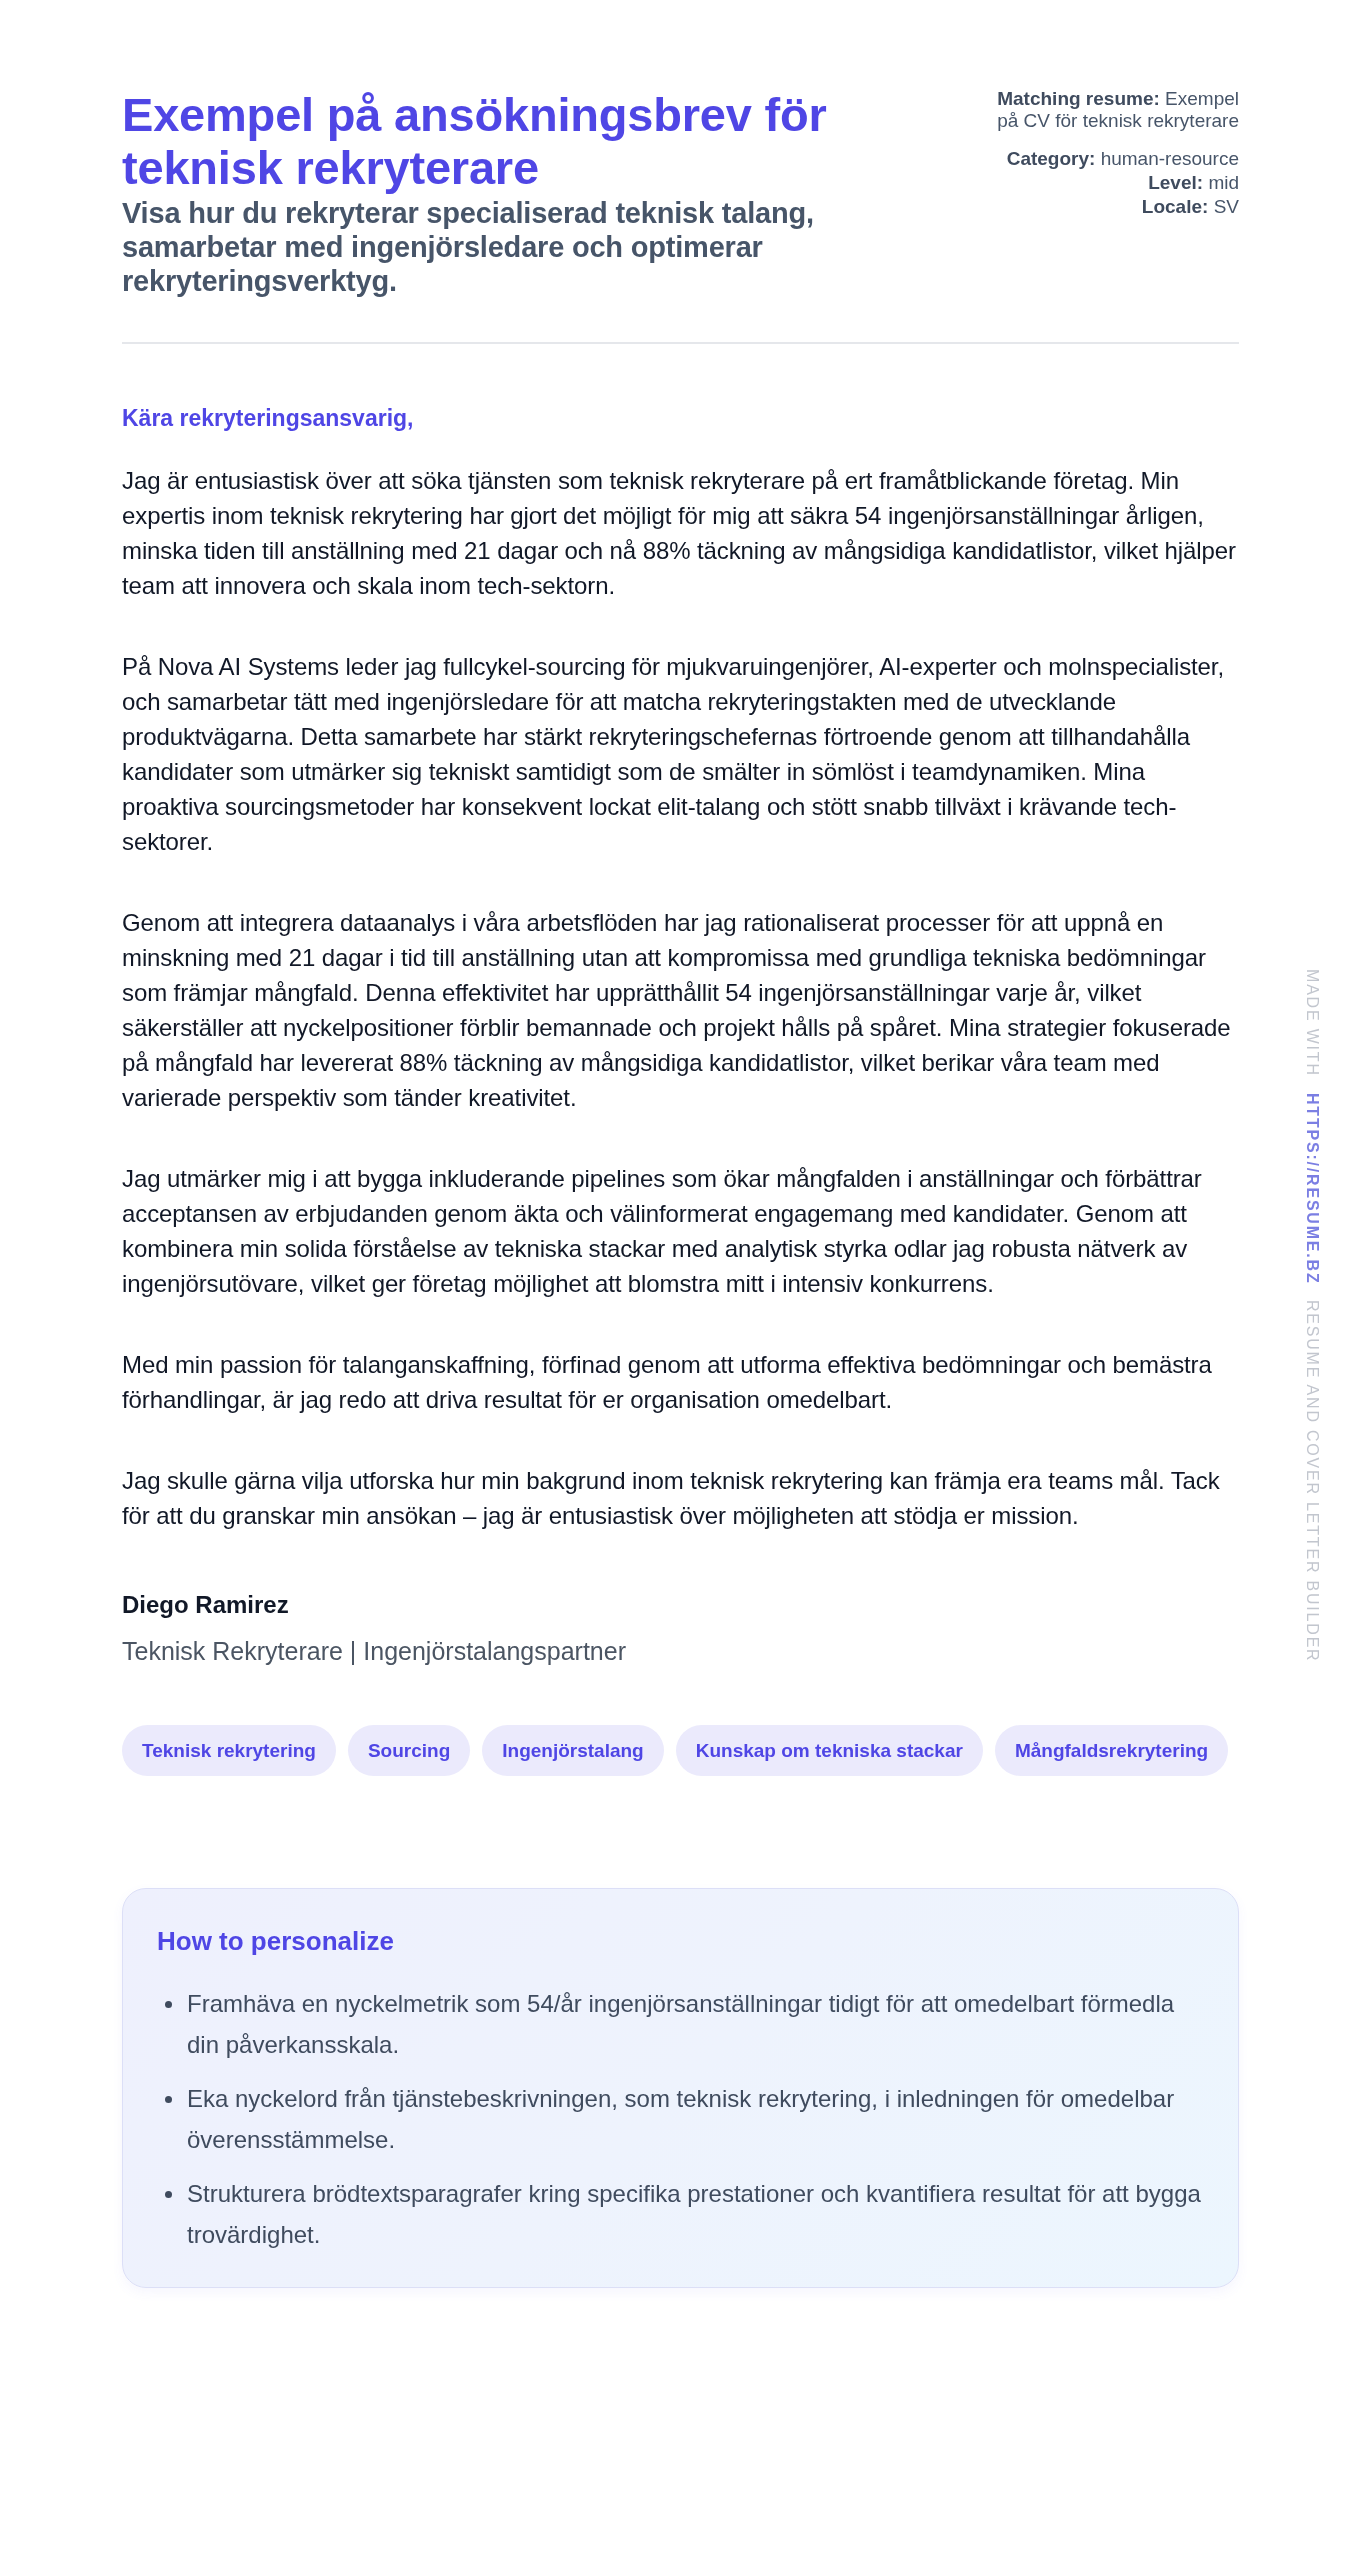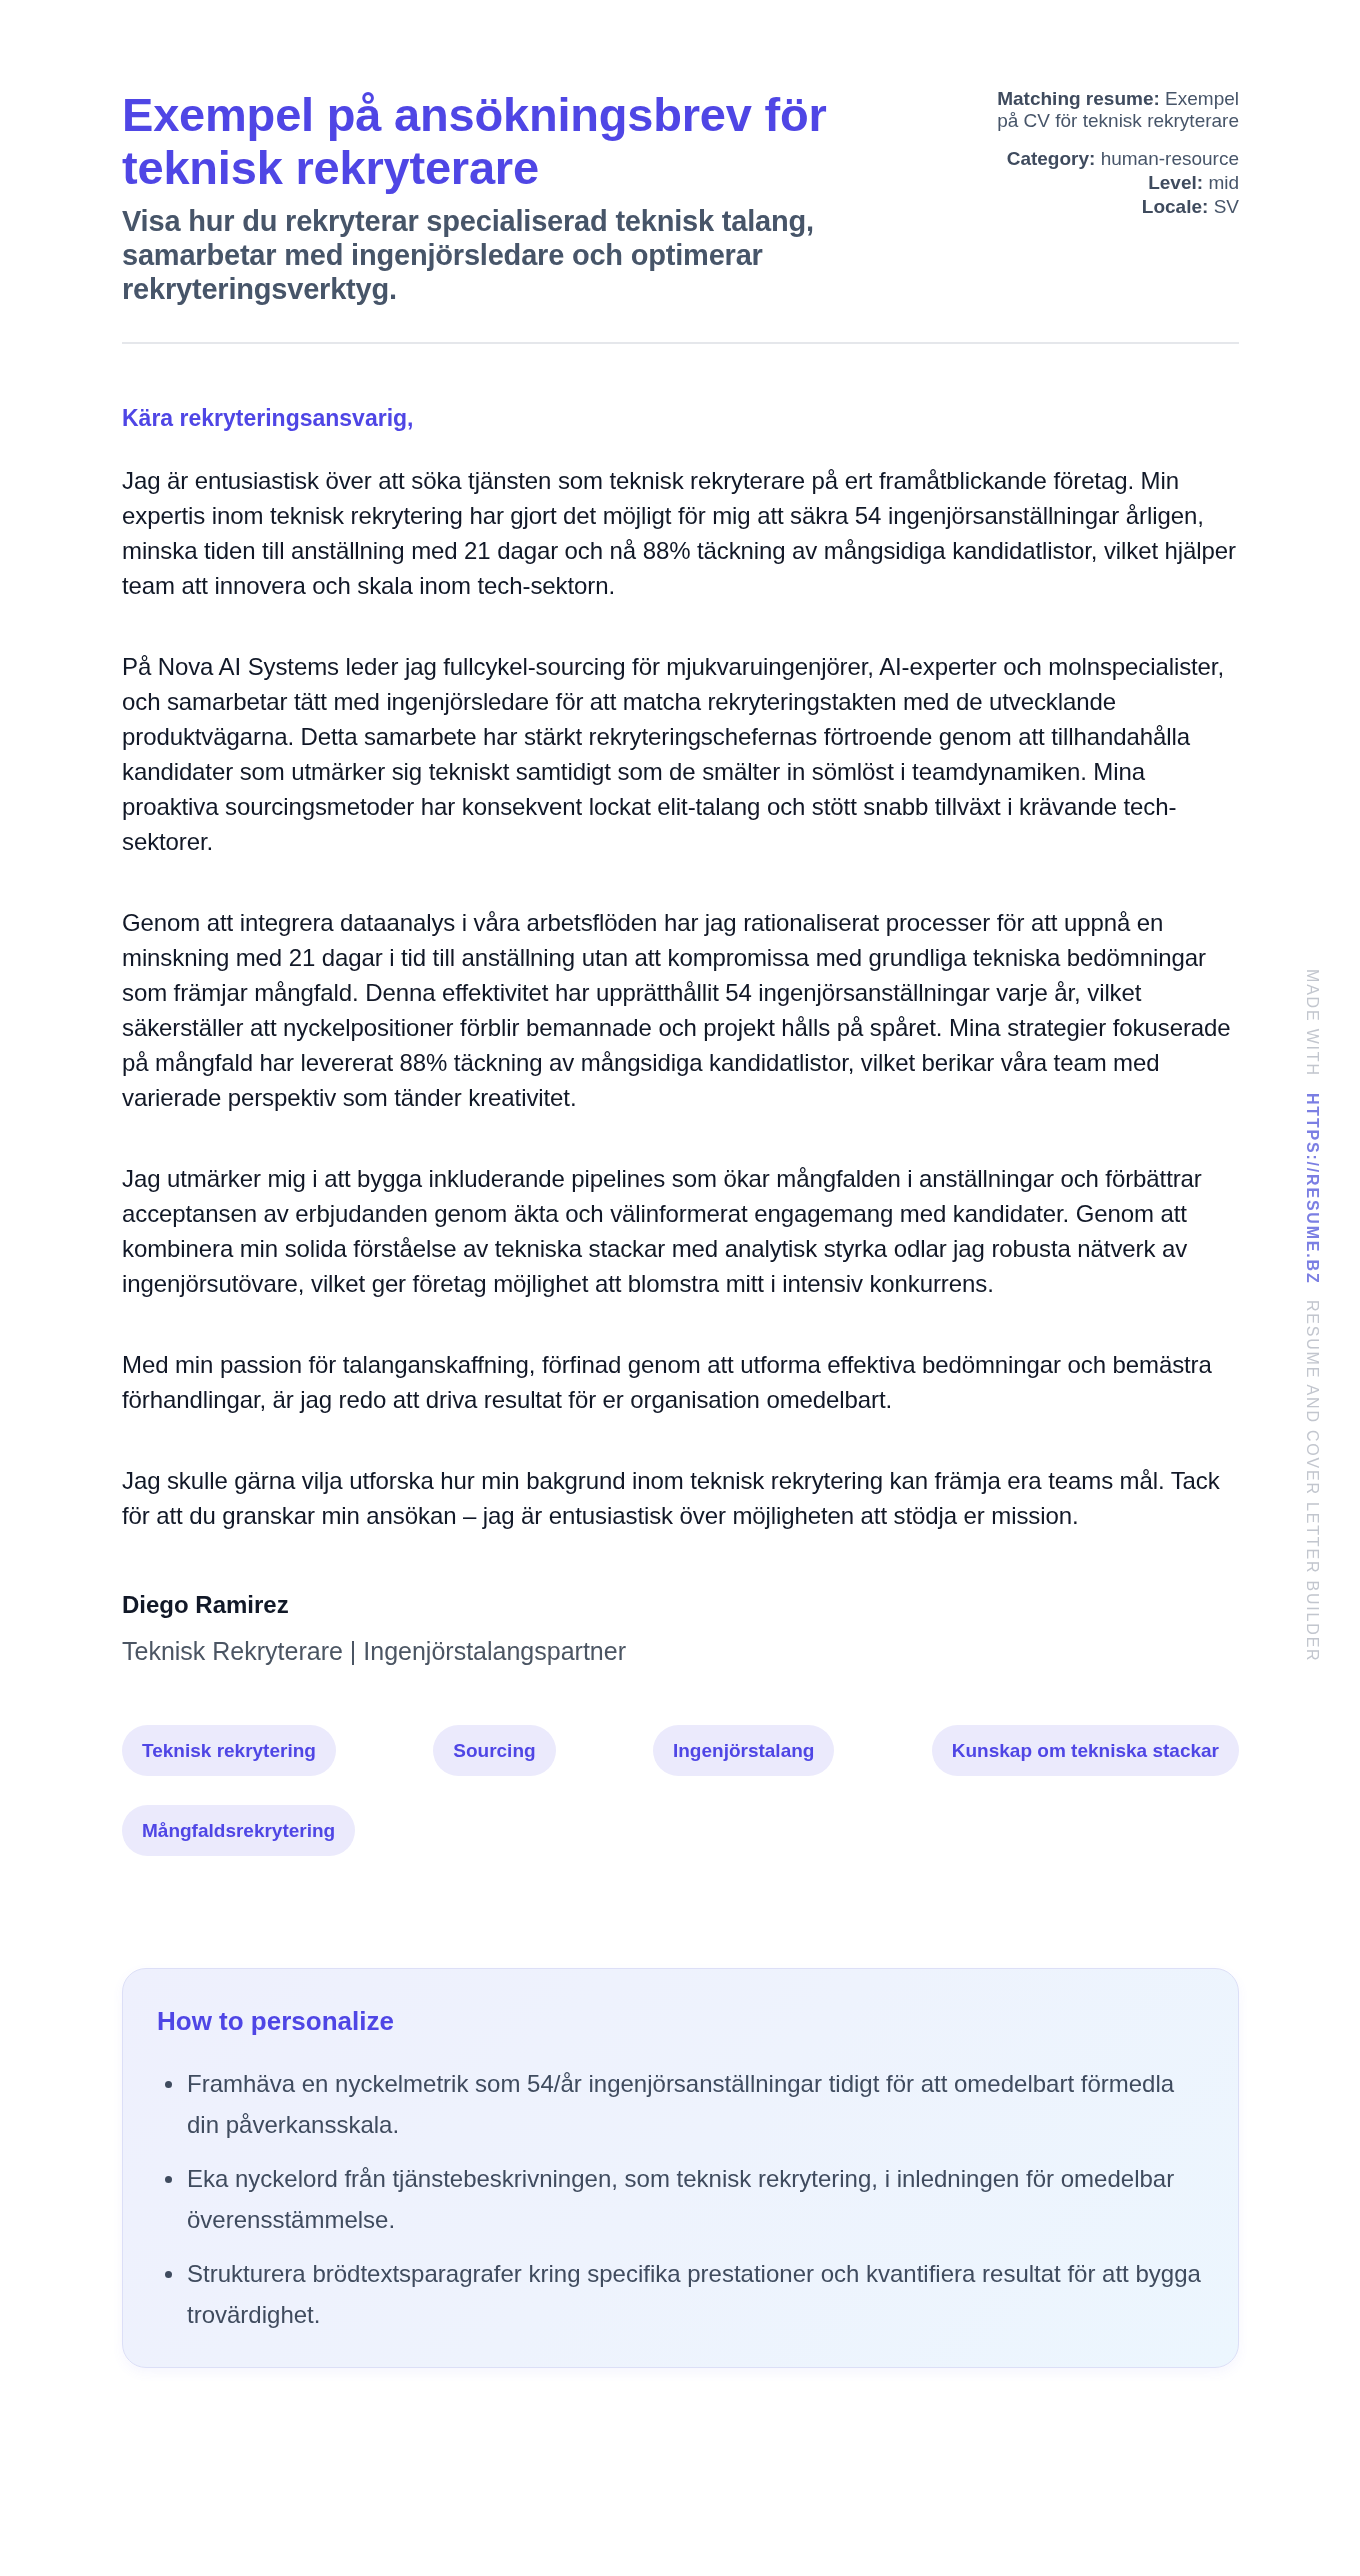--- a/index.html
+++ b/index.html
@@ -33,21 +33,21 @@
       width: 736px;
     }
     .page-title {
       font-size: 47px;
       line-height: 53px;
       font-weight: 700;
       color: #4f46e5;
       letter-spacing: -0.2px;
     }
     .page-subtitle {
-      margin-top: 10px;
+      margin-top: 2px;
       font-size: 29px;
       line-height: 34px;
       font-weight: 700;
       color: #475569;
       letter-spacing: -0.2px;
     }
     .header-meta {
       position: absolute;
       right: 0;
       top: 75px;
@@ -90,22 +90,21 @@
     .sig-title {
       margin-top: 14.4px;
       font-size: 25px;
       line-height: 32px;
       color: #4b5563;
     }
     .tags {
       margin-top: 58px;
       display: flex;
       flex-wrap: wrap;
-      gap: 29px;
-      justify-content: space-between;
+      gap: 12px;
     }
     .tag {
       display: inline-flex;
       align-items: center;
       height: 51px;
       padding: 0 20px;
       border-radius: 26px;
       background: #ebeafc;
       color: #4f46e5;
       font-size: 19px;

